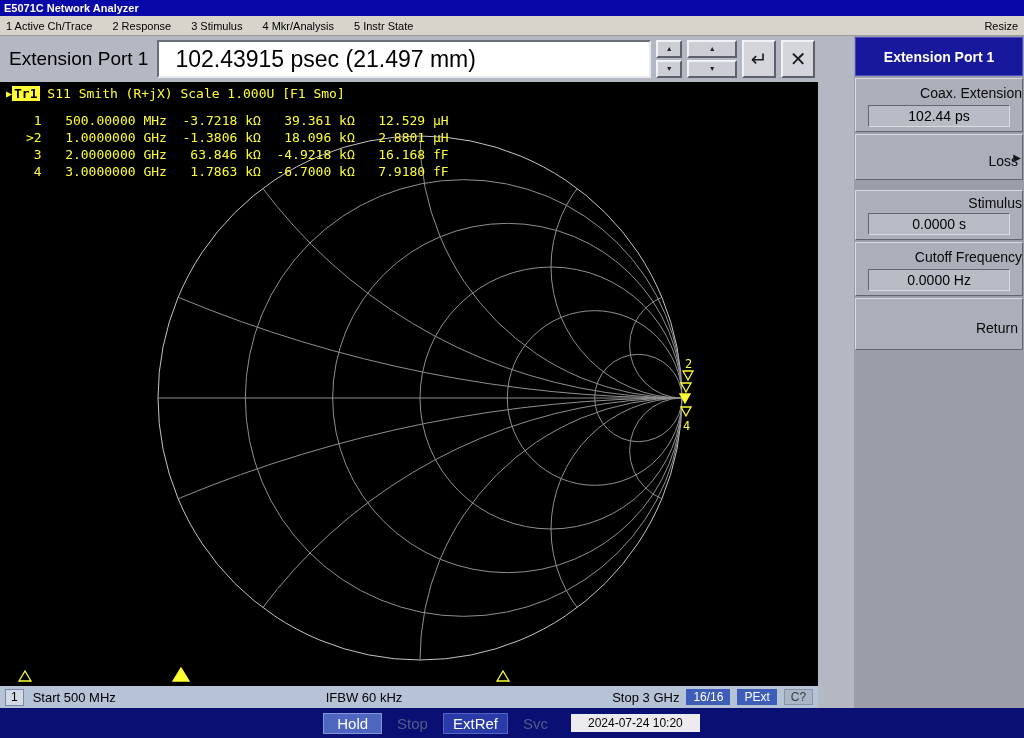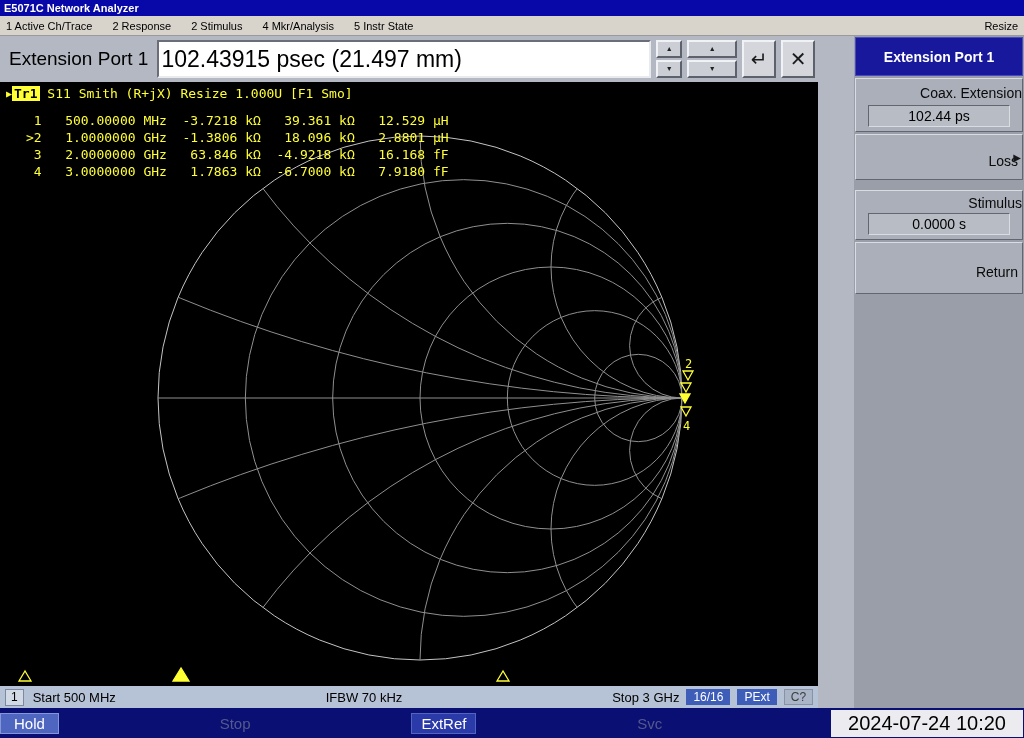--- a/index.html
+++ b/index.html
@@ -19,21 +19,21 @@
 
   
   .body-row { display:flex; flex:1 1 auto;gap:36px; }
   .left-col { width:848px; display:flex; flex-direction:column; }
 
   
   .entry-bar { height:46px; background:#b4b8c2; display:flex; align-items:center; padding:0 3px; gap:5px; }
   .entry-label { font-size:19px; color:#000; white-space:nowrap; padding:0 4px 0 6px; }
   .entry-field { flex:1 1 auto; height:38px; background:#fff; border:2px solid;
                  border-color:#6a6e78 #e8eaee #e8eaee #6a6e78; display:flex; align-items:center;
-                 font-size:23px; color:#000; padding-left:2px; white-space:nowrap; overflow:hidden; }
+                 font-size:23px; color:#000; padding-left:16px; white-space:nowrap; overflow:hidden; }
   .spinner { display:flex; flex-direction:column; gap:2px; }
   .spin-btn { width:26px; height:18px; background:#ccced6; border:2px solid;
               border-color:#f0f2f6 #5c616c #5c616c #f0f2f6; font-size:7px; line-height:10px;
               color:#222; text-align:center; cursor:pointer; }
   .spinner.wide .spin-btn { width:50px; }
   .sq-btn { width:34px; height:38px; background:#d4d6dc; border:2px solid;
             border-color:#f0f2f6 #5c616c #5c616c #f0f2f6; font-size:20px; color:#1a1a1a;
             display:flex; align-items:center; justify-content:center; cursor:pointer; }
 
   
@@ -71,39 +71,39 @@
   .sk-label { font-size:14px; color:#0a0a0a; text-align:right; padding-top:6px; }
   .sk-btn.center-label .sk-label { padding:4px; line-height:44px; }
   .sk-value { margin:4px 12px 23px; height:22px; line-height:20px; text-align:center; font-size:14px;
               color:#000; background:#b8bcc4; border:1px solid; border-color:#62666e #d9dce1 #d9dce1 #62666e; }
   .sk-arrow { position:absolute; right:1px; top:50%; transform:translateY(-50%);
               font-size:10px; color:#15151a; }
   .gap8 { height:8px; flex:0 0 auto; }
 
   
   .bottom-bar { height:30px; background:#0a0f73; display:flex; align-items:center;
-                justify-content:space-between; gap:11px; padding-right:1px; flex:0 0 auto; }
+                justify-content:center; gap:11px; padding-right:1px; flex:0 0 auto; }
   .bb-hold { background:#4f66c0; color:#fff; border:1px solid #8296d8; font-size:15px; padding:1px 13px; }
   .bb-dis  { color:#55598c; font-size:15px; padding:1px 4px; }
   .bb-extref { background:#2a3aa8; color:#fff; border:1px solid #5064c0; font-size:15px; padding:1px 9px; }
-  .bb-date { background:#ececf0; color:#000; font-size:20px; padding:2px 17px; margin-left:8px; }
+  .bb-date { background:#ececf0; color:#000; font-size:12px; padding:2px 17px; margin-left:8px; }
 </style>
 </head>
 <body>
 
 <div class="screen">
 
   <div class="titlebar">
     <span>E5071C Network Analyzer</span>
   </div>
 
   <div class="menubar">
     <span class="menu-item">1 Active Ch/Trace</span>
     <span class="menu-item">2 Response</span>
-    <span class="menu-item">2 Stimulus</span>
+    <span class="menu-item">3 Stimulus</span>
     <span class="menu-item">4 Mkr/Analysis</span>
     <span class="menu-item">5 Instr State</span>
     <span class="menu-resize">Resize</span>
   </div>
 
   <div class="body-row">
     <div class="left-col">
 
       <div class="entry-bar">
         <span class="entry-label">Extension Port 1</span>
@@ -154,34 +154,34 @@
             <text x="685" y="286" class="mklabel">2</text>
             <polygon points="686,310 681,301 691,301" class="mk"></polygon>
             <polygon points="685,321 680,312 690,312" class="mk filled"></polygon>
             <polygon points="686,334 681,325 691,325" class="mk"></polygon>
             <text x="683" y="348" class="mklabel">4</text>
             <polygon points="25,589 19,599 31,599" class="mk"></polygon>
             <polygon points="181,586 173,599 189,599" class="mk filled"></polygon>
             <polygon points="503,589 497,599 509,599" class="mk"></polygon>
             <polygon points="827,589 821,599 833,599" class="mk"></polygon>
           </svg>
-        <div class="overlay trace-line"><span class="tr-arrow">▶</span><span class="tr-id">Tr1</span><span> S11 Smith (R+jX) Resize 1.000U [F1 Smo]</span></div>
+        <div class="overlay trace-line"><span class="tr-arrow">▶</span><span class="tr-id">Tr1</span><span> S11 Smith (R+jX) Scale 1.000U [F1 Smo]</span></div>
         <div class="overlay marker-table">
           <div class="marker-row"> 1   500.00000 MHz  -3.7218 kΩ   39.361 kΩ   12.529 μH</div>
           <div class="marker-row">&gt;2   1.0000000 GHz  -1.3806 kΩ   18.096 kΩ   2.8801 μH</div>
           <div class="marker-row"> 3   2.0000000 GHz   63.846 kΩ  -4.9218 kΩ   16.168 fF</div>
           <div class="marker-row"> 4   3.0000000 GHz   1.7863 kΩ  -6.7000 kΩ   7.9180 fF</div>
         </div>
       </div>
 
       <div class="status-bar">
         <span class="chan-box">1</span>
         <span>Start 500 MHz</span>
         <span class="sp"></span>
-        <span>IFBW 70 kHz</span>
+        <span>IFBW 60 kHz</span>
         <span class="sp"></span>
         <span>Stop 3 GHz</span>
         <span class="badge blue">16/16</span>
         <span class="badge blue">PExt</span>
         <span class="badge gray">C?</span>
       </div>
 
     </div>
 
     <div class="sidebar">
@@ -197,20 +197,24 @@
         <span class="sk-arrow">▶</span>
       </div>
 
       <div class="gap8"></div>
 
       <div class="sk-btn" style="height:50px">
         <div class="sk-label" style="padding-top:4px">Stimulus</div>
         <div class="sk-value" style="margin-top:2px">0.0000 s</div>
       </div>
 
+      <div class="sk-btn" style="height:54px">
+        <div class="sk-label">Cutoff Frequency</div>
+        <div class="sk-value">0.0000 Hz</div>
+      </div>
 
       <div class="sk-btn center-label" style="height:52px">
         <div class="sk-label" style="line-height:50px">Return</div>
       </div>
     </div>
   </div>
 
   <div class="bottom-bar">
     <span class="bb-hold">Hold</span>
     <span class="bb-dis">Stop</span>

